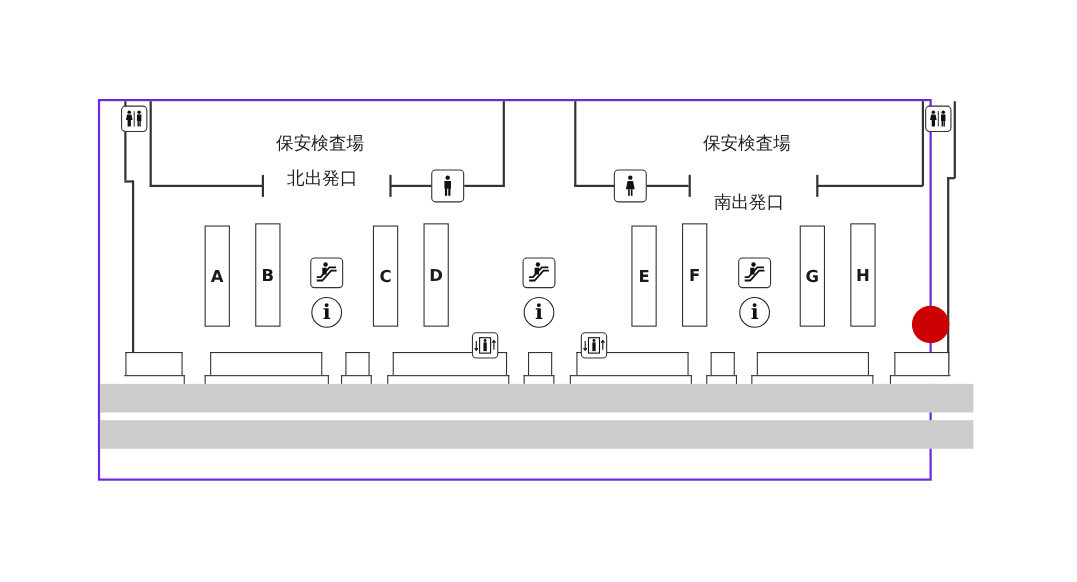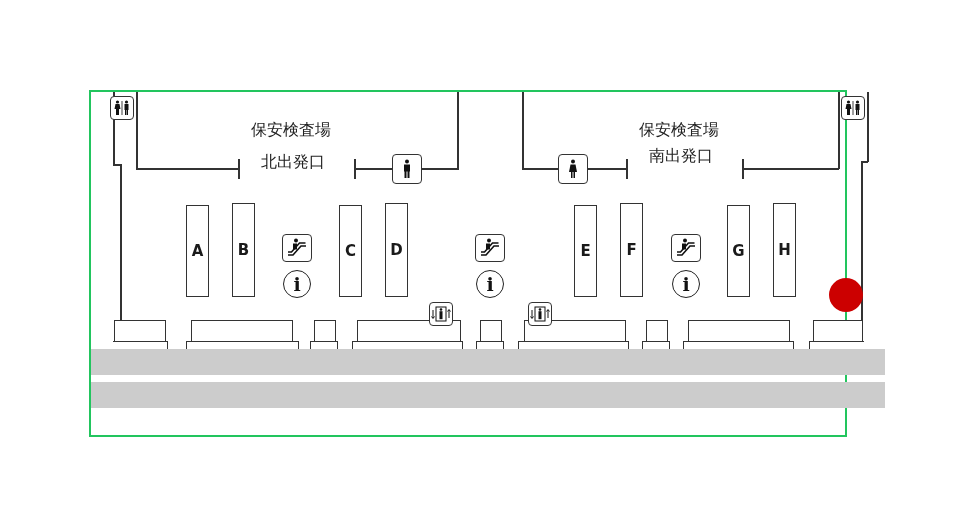--- a/index.html
+++ b/index.html
@@ -1,17 +1,17 @@
 <!DOCTYPE html>
 <html><head>
   <meta charset="utf-8">
   <style>
     html,body{margin:0;padding:0;background:#fff;}
     body{width:979px;height:529px;position:relative;overflow:hidden;font-family:"DejaVu Sans","Liberation Sans",sans-serif;}
-    .map{position:absolute;left:89px;top:90px;width:758px;height:347px;border:2px solid #22c55e;box-sizing:border-box;background:#fff;}
+    .map{position:absolute;left:89px;top:90px;width:758px;height:347px;border:2px solid #6d28d9;box-sizing:border-box;background:#fff;}
     .ln{position:absolute;background:#333;}
     .counter{position:absolute;border:1.5px solid #333;background:#fff;box-sizing:border-box;display:flex;align-items:center;justify-content:center;font-weight:bold;font-size:15px;color:#1a1a1a;font-family:"DejaVu Sans",sans-serif;}
     .lbl{position:absolute;font-size:16px;color:#222;white-space:nowrap;}
     .iconbox{position:absolute;border:1.5px solid #333;border-radius:4px;background:#fff;box-sizing:border-box;display:flex;align-items:center;justify-content:center;}
     .info{position:absolute;width:28px;height:28px;border:1.5px solid #222;border-radius:50%;box-sizing:border-box;display:flex;align-items:center;justify-content:center;font-family:"DejaVu Serif",serif;font-weight:bold;font-size:19px;color:#111;background:#fff;}
     .lane{position:absolute;left:0;width:794px;background:#cccccc;}
     .bus-label{position:absolute;left:0;width:794px;text-align:center;font-size:16px;color:#333;font-family:"DejaVu Sans",sans-serif;text-shadow:0 0 2px #fff,0 0 2px #fff,0 0 3px #fff,1px 1px 0 #fff,-1px -1px 0 #fff,1px -1px 0 #fff,-1px 1px 0 #fff;}
     .marker{position:absolute;width:34px;height:34px;border-radius:50%;}
     .bay{position:absolute;border:1.5px solid #333;border-bottom:none;box-sizing:border-box;background:#fff;}
     .base{position:absolute;border:1.5px solid #333;border-bottom:none;box-sizing:border-box;background:#fff;}
@@ -61,21 +61,21 @@
     <svg width="10" height="20" viewBox="0 0 10 20">
         <circle cx="5" cy="2.5" r="2" fill="#111"></circle>
         <path d="M2.5 5.5h5l1.5 7.5h-8z" fill="#111"></path>
         <rect x="3" y="13" width="1.5" height="6" fill="#111"></rect>
         <rect x="5.5" y="13" width="1.5" height="6" fill="#111"></rect>
       </svg>
   </div>
   <div class="ln" style="left:497px;top:76px;width:38px;height:1.5px;"></div>
   <div class="ln" style="left:535px;top:67px;width:2px;height:20px;"></div>
   <div class="lbl" style="left:548px;top:28px;">保安検査場</div>
-  <div class="lbl" style="left:558px;top:54px;">南出発口</div>
+  <div class="lbl" style="left:558px;top:82px;">南出発口</div>
   <div class="ln" style="left:651px;top:67px;width:2px;height:20px;"></div>
   <div class="ln" style="left:652px;top:76px;width:96px;height:1.5px;"></div>
   <div class="ln" style="left:747px;top:0;width:1.5px;height:77px;"></div>
 
   <div class="ln" style="left:776px;top:0;width:1.5px;height:70px;"></div>
   <div class="ln" style="left:770px;top:69px;width:7px;height:1.5px;"></div>
   <div class="ln" style="left:770px;top:69px;width:1.5px;height:176px;"></div>
   <div class="iconbox" style="left:750px;top:4px;width:24px;height:24px;">
     <svg width="18" height="16" viewBox="0 0 18 16">
         <circle cx="4.5" cy="2" r="1.6" fill="#111"></circle>

